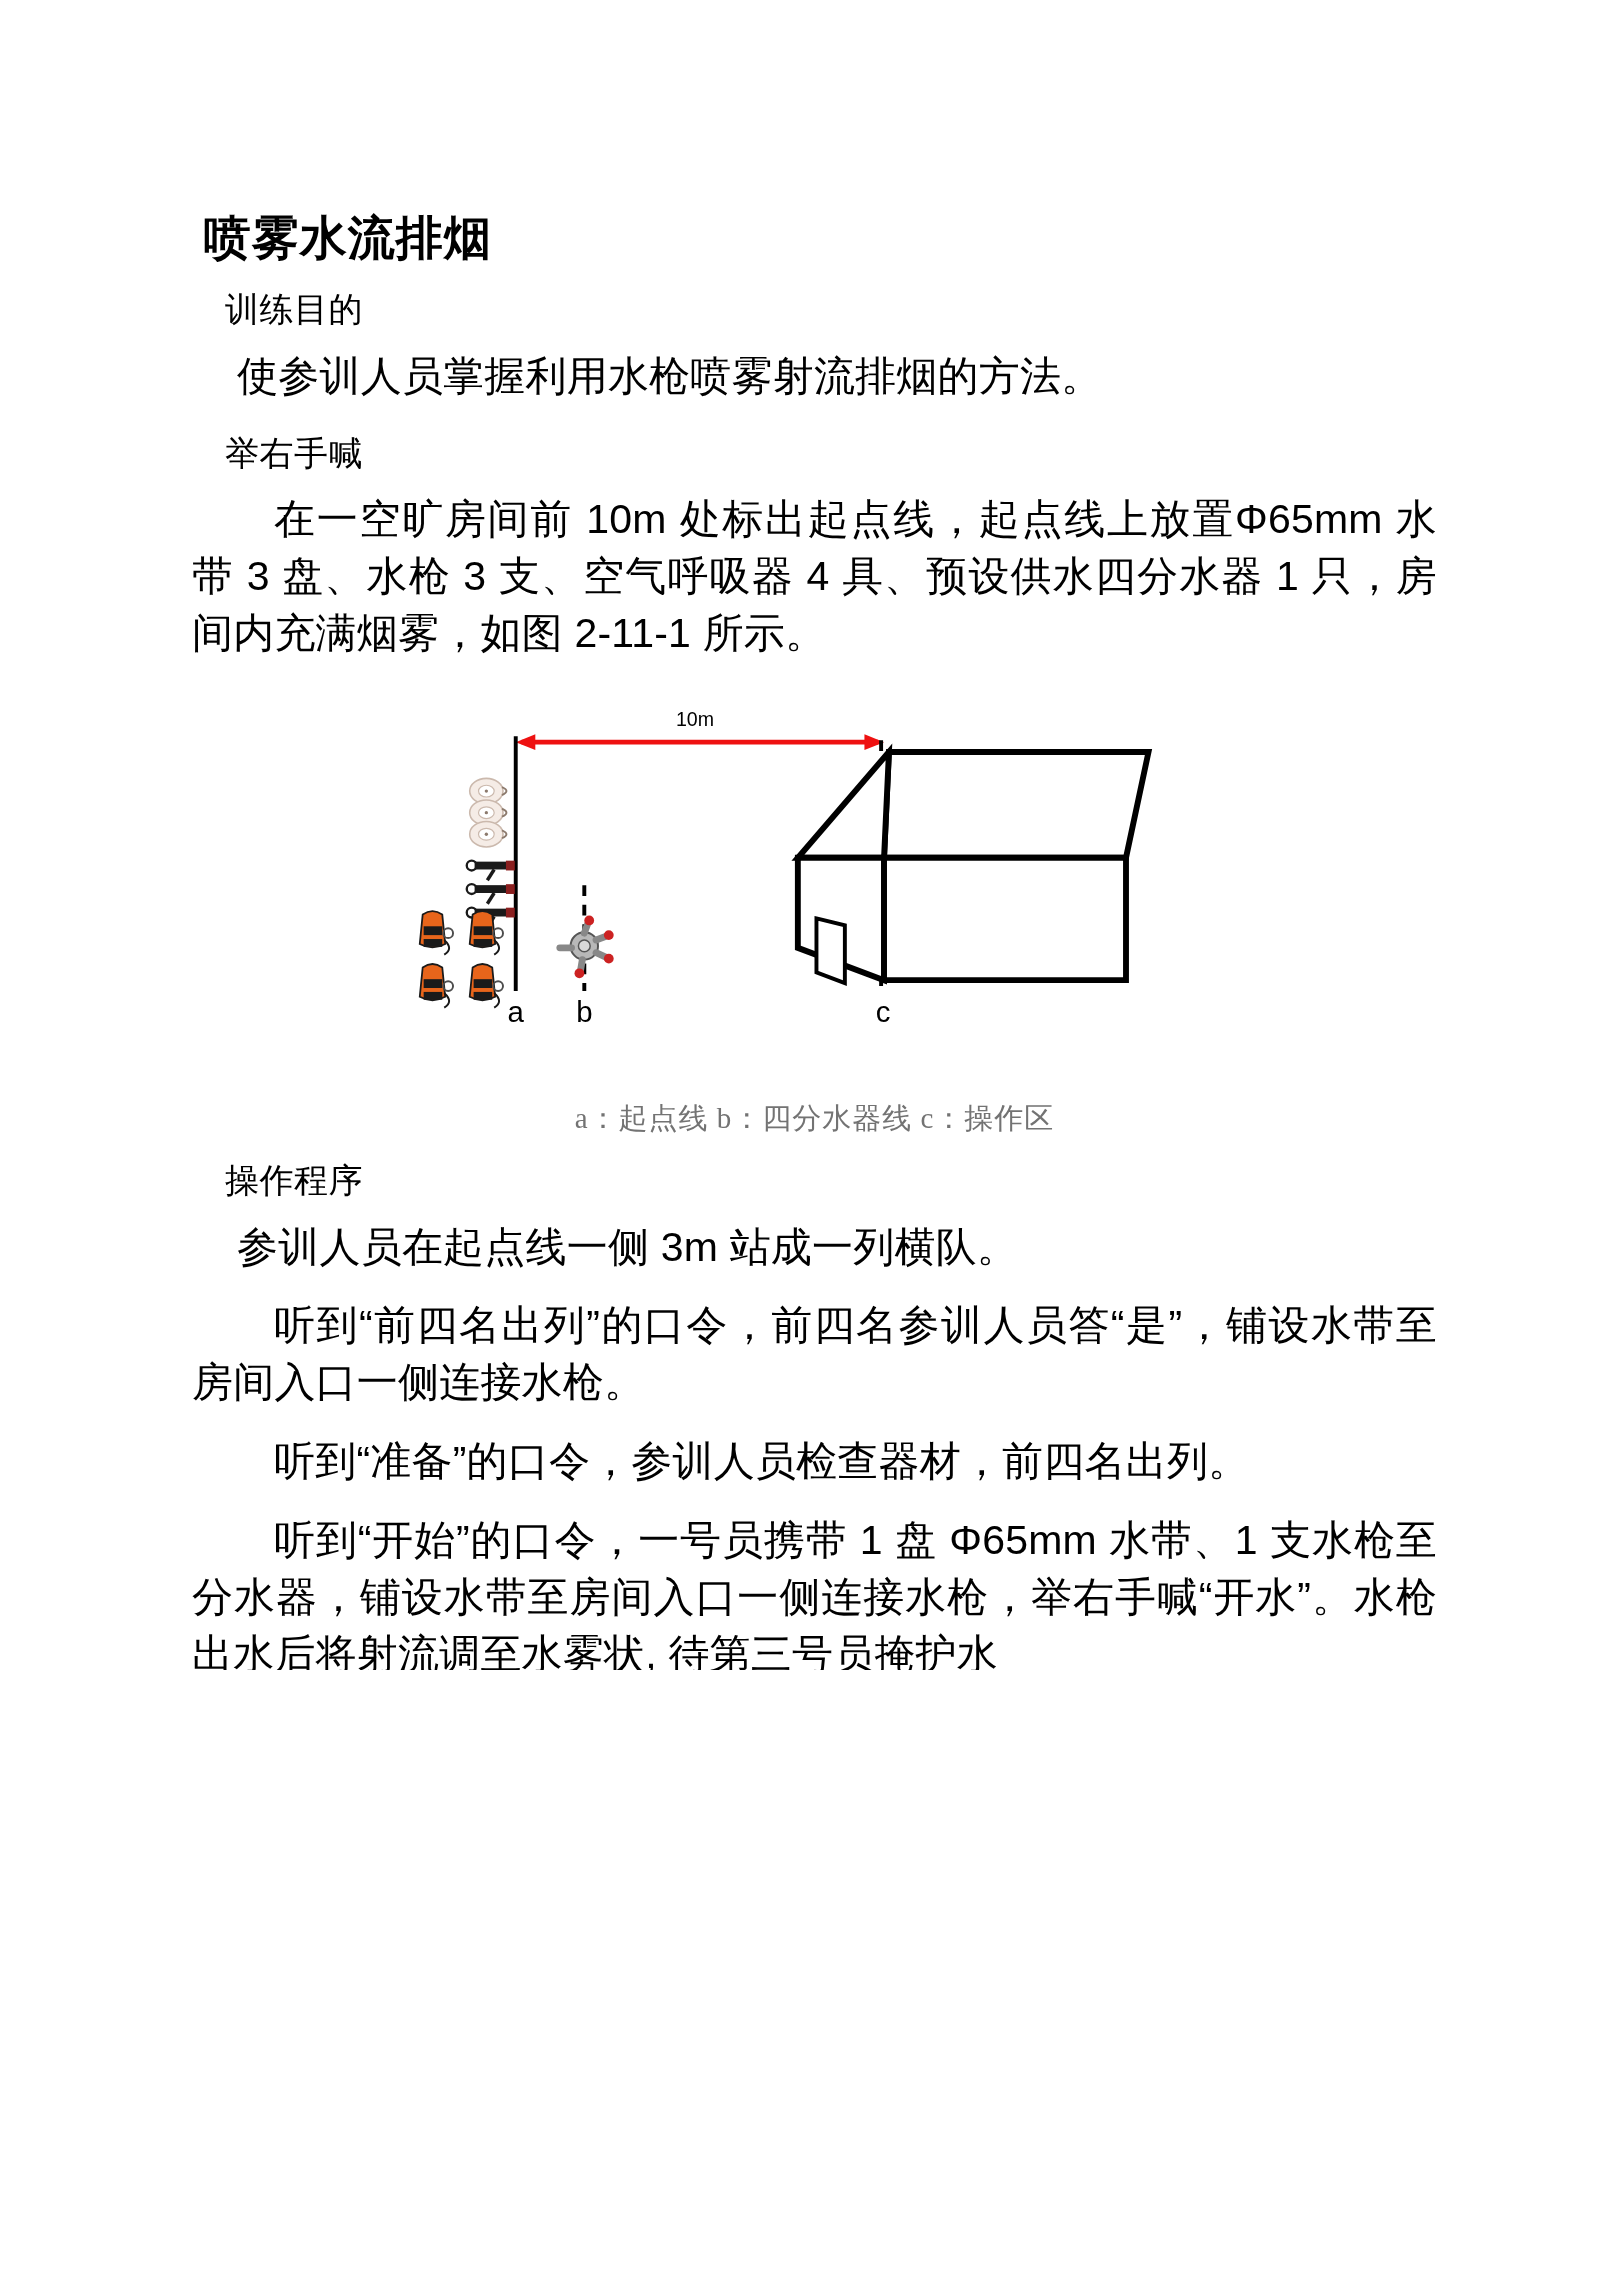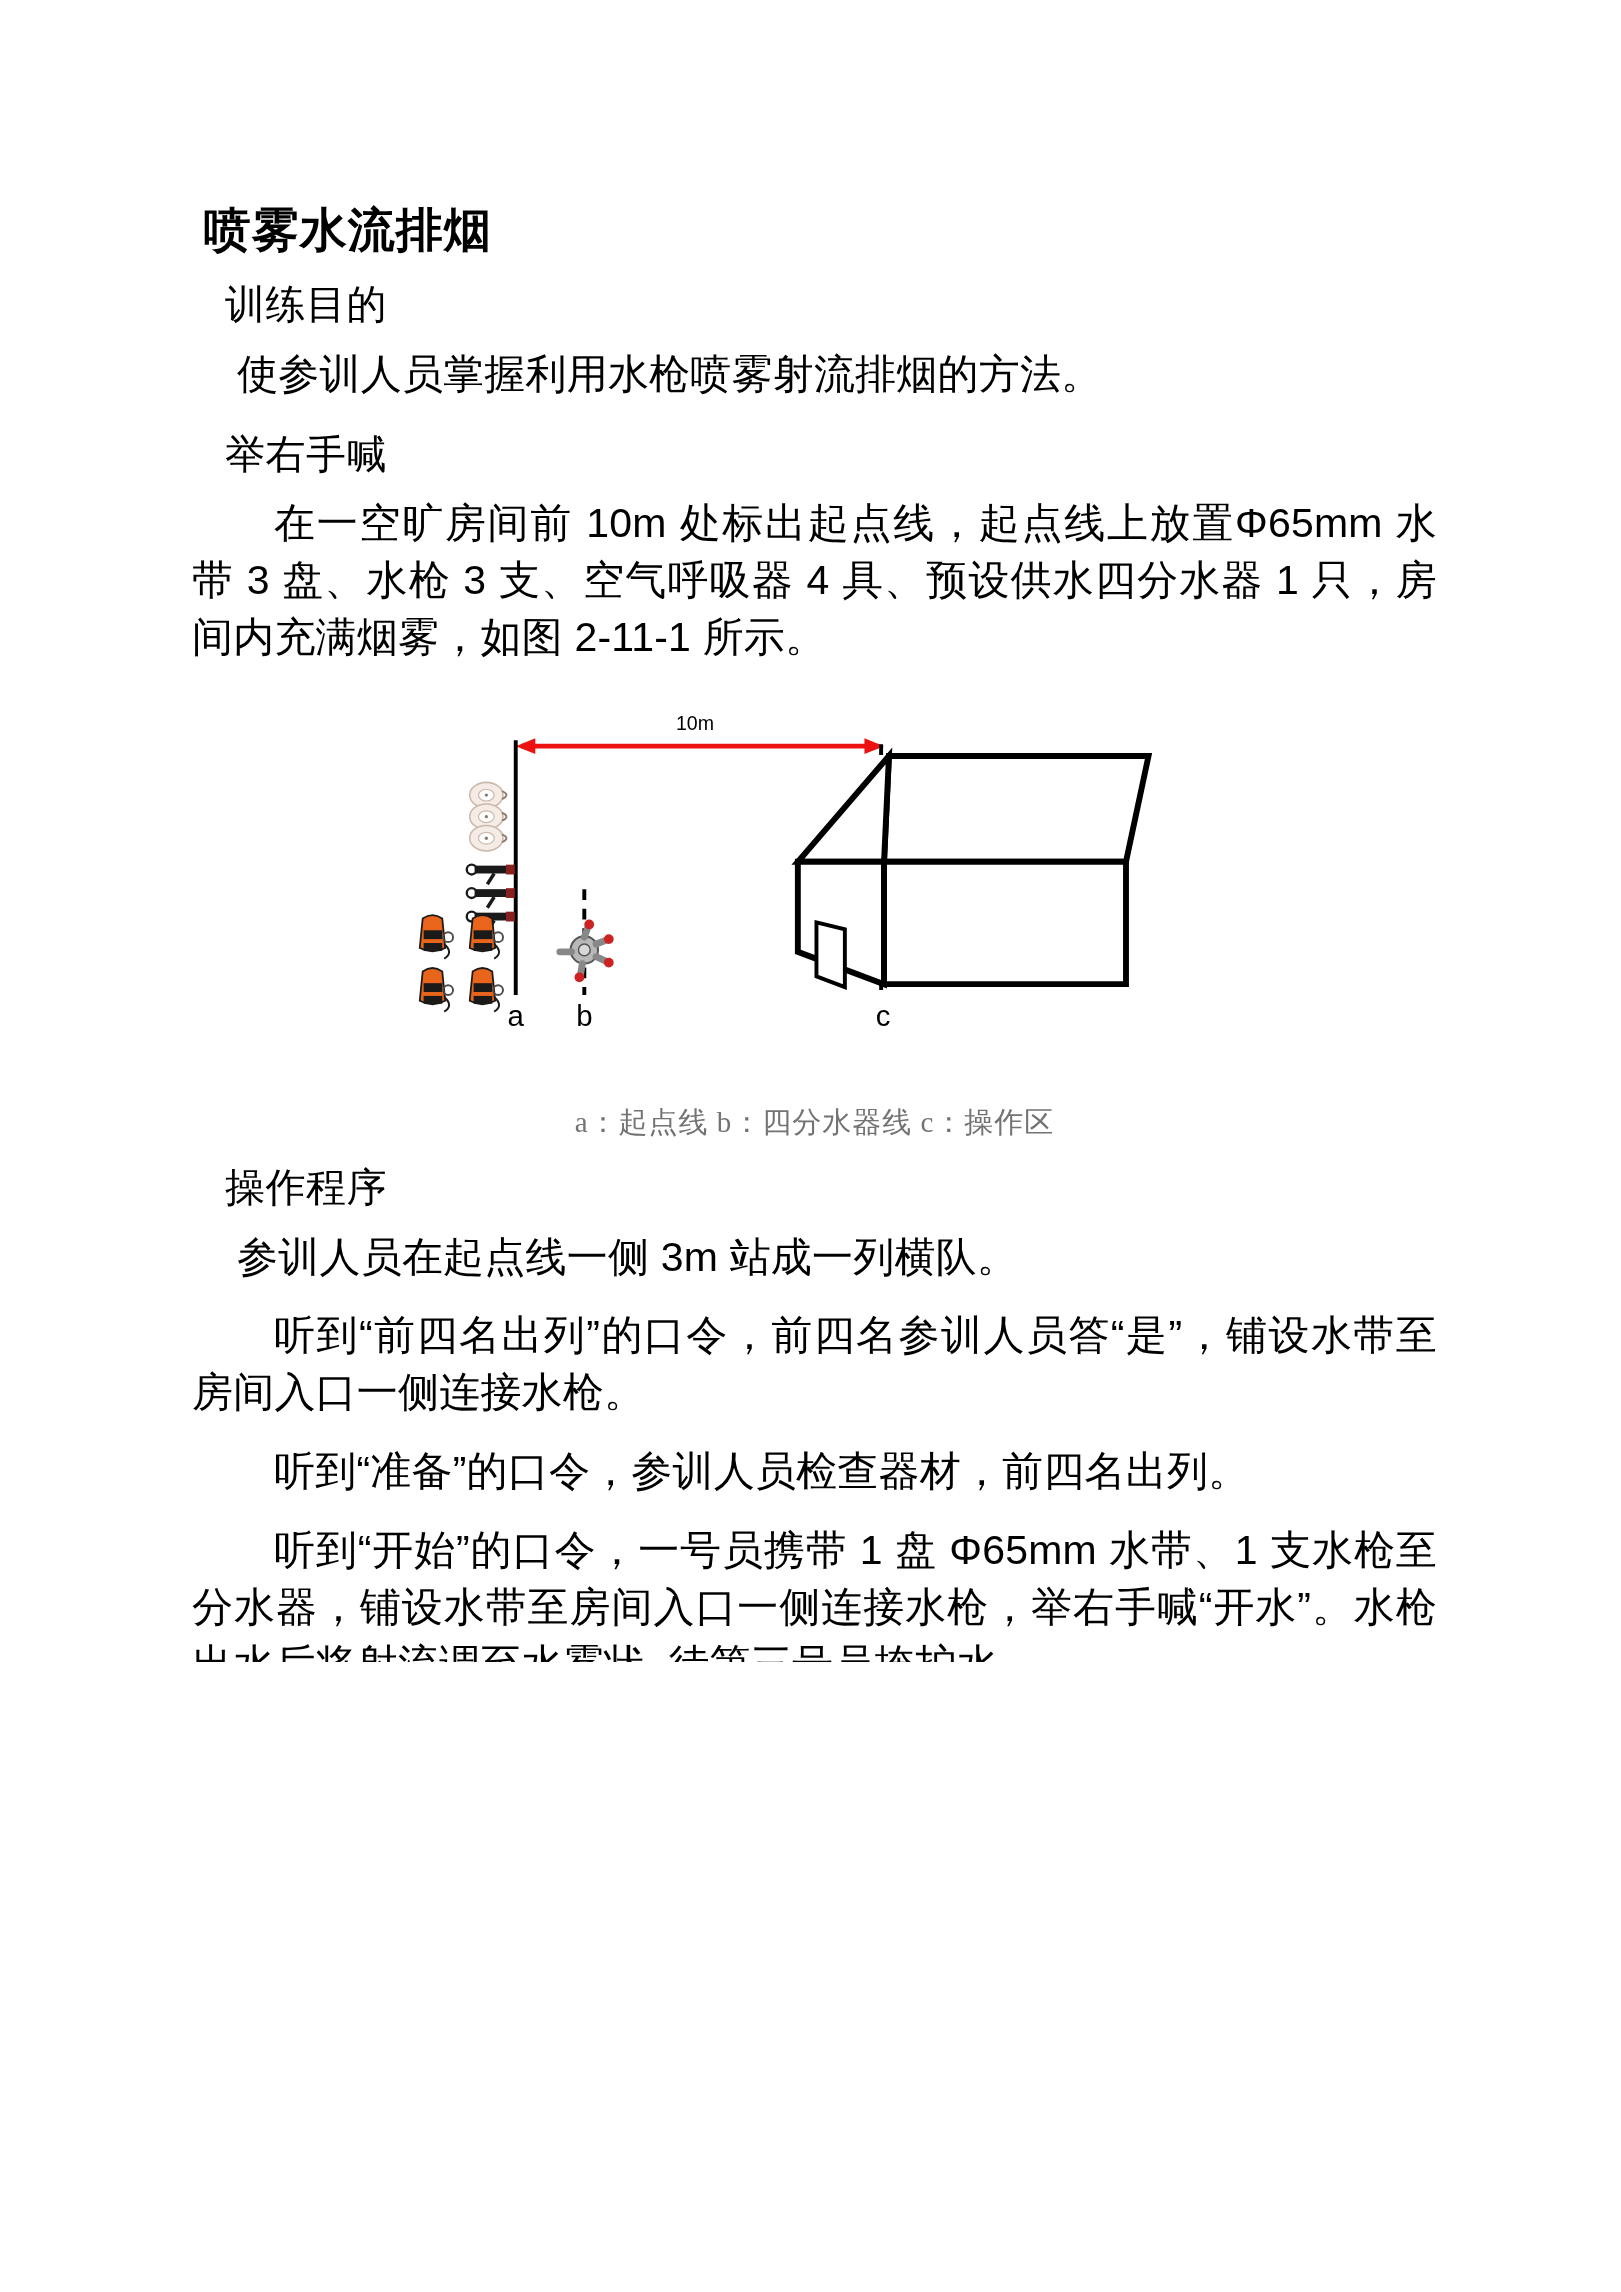--- a/index.html
+++ b/index.html
@@ -8,20 +8,21 @@
     background: #ffffff;
   }
   .page {
     position: relative;
     width: 1621px;
     height: 1662px;
     background: #ffffff;
     overflow: hidden;
     font-family: "Liberation Sans", "DejaVu Sans", sans-serif;
     color: #000000;
+    margin-top: 8px;
   }
   .content {
     position: absolute;
     left: 192px;
     top: 0;
     width: 1245px;
   }
 
   
   .doc-title {
@@ -32,21 +33,21 @@
     letter-spacing: 1px;
     margin: 0;
     padding-top: 206px;
     padding-left: 11.8px;
     color: #000;
     white-space: nowrap;
   }
 
   
   .sec-head {
-    font-size: 40px;
+    font-size: 34px;
     line-height: 1.0;
     margin: 0;
     padding-top: 31px;
     padding-left: 33px;
     letter-spacing: 0.5px;
   }
   .para {
     font-size: 41px;
     line-height: 57px;
     margin: 0;

